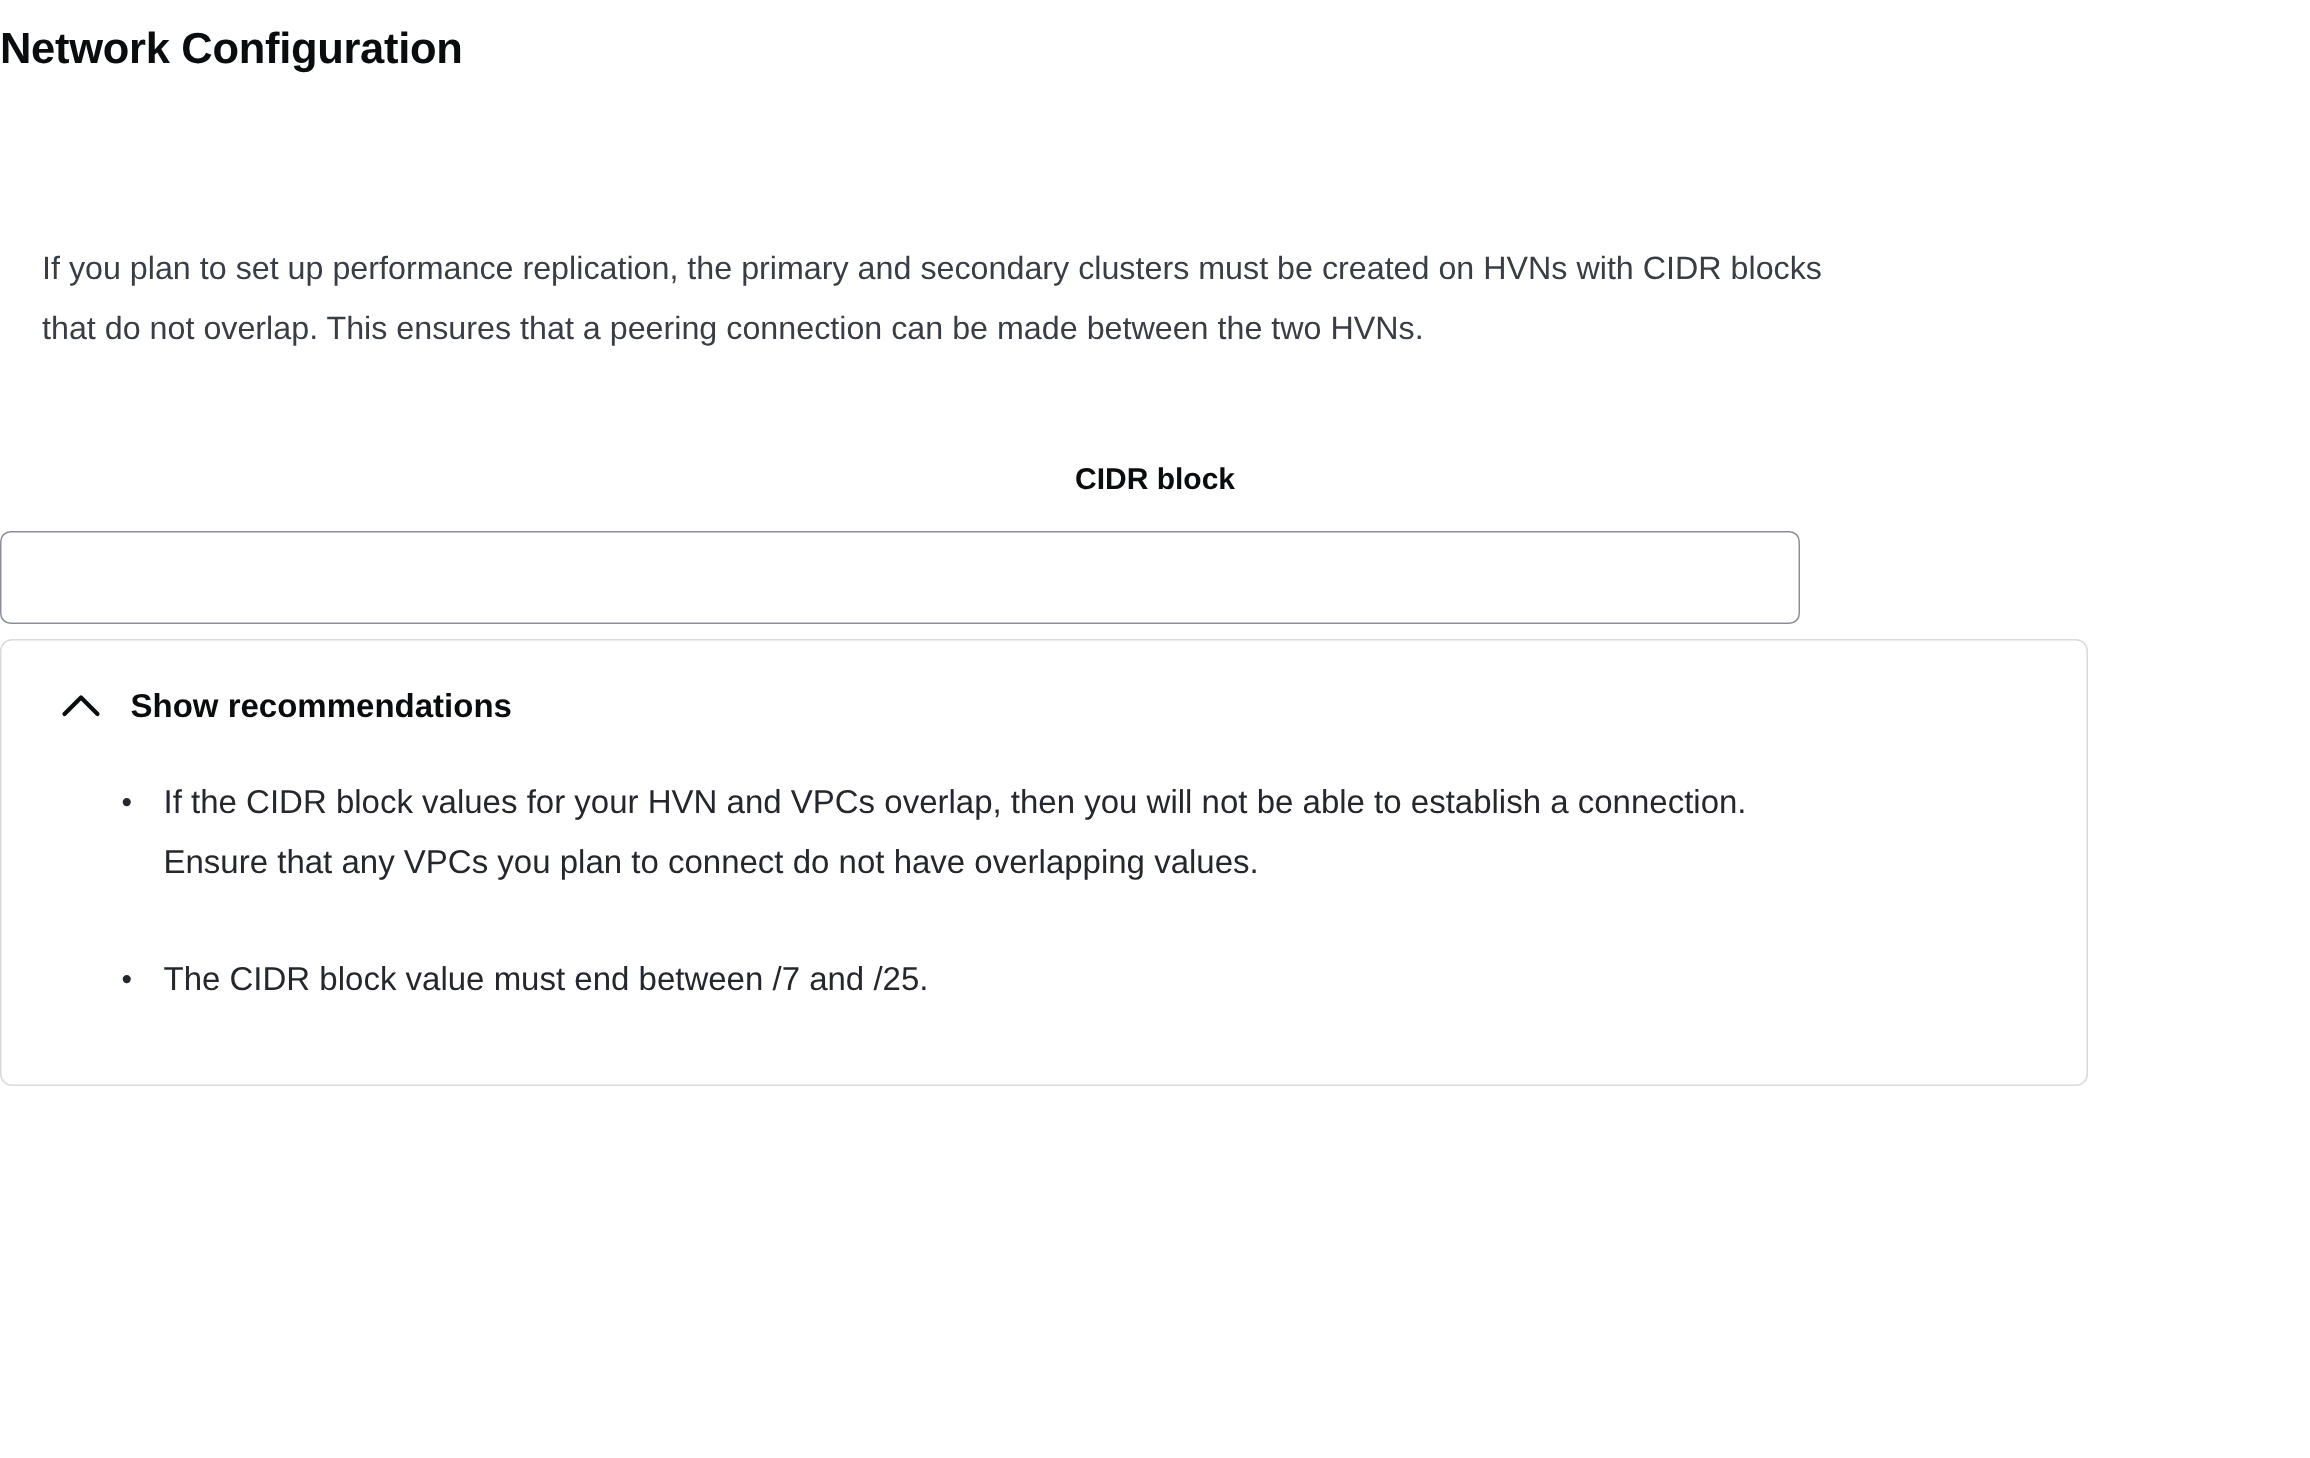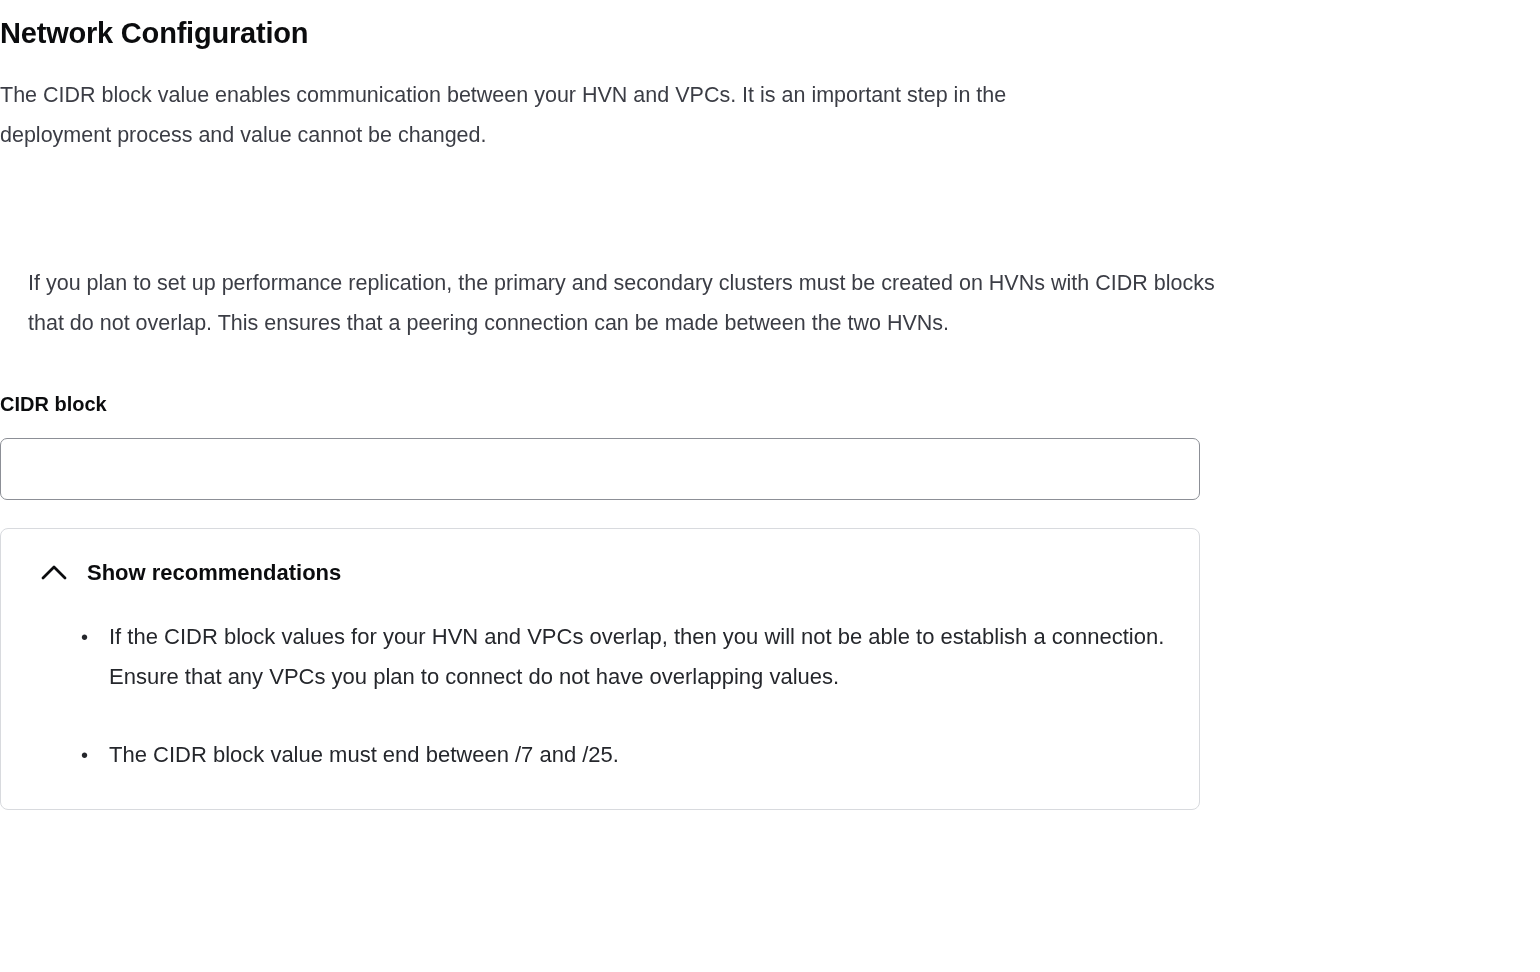--- a/index.html
+++ b/index.html
@@ -43,46 +43,47 @@
   }
   .para.second {
     margin-top: 108px;
     max-width: 1195px;
     padding-left: 28px;
   }
   .field-label {
     font-size: 20px;
     font-weight: bold;
     color: #0b0c0e;
-    margin-top: 49px;
+    margin-top: 69px;
     line-height: 24px;
+    text-align: center;
   }
   .cidr-input {
     display: block;
     margin-top: 22px;
     width: 1200px;
     height: 62px;
     box-sizing: border-box;
     border: 1.5px solid #8c8f96;
     border-radius: 7px;
     background: #fff;
     font-size: 20px;
     font-family: "Liberation Sans", sans-serif;
     color: #1c1f23;
     padding: 0 16px;
     outline: none;
   }
   .rec-panel {
-    margin-top: 28px;
-    width: 1200px;
+    margin-top: 10px;
+    width: 1392px;
     box-sizing: border-box;
     border: 1px solid #d8dade;
     border-radius: 8px;
     background: #fff;
-    padding: 26px 28px 30px 28px;
+    padding: 26px 28px 46px 28px;
   }
   .rec-header {
     display: flex;
     align-items: center;
     gap: 18px;
     cursor: pointer;
     user-select: none;
     padding: 4px 0 4px 10px;
   }
   .chevron {
@@ -124,21 +125,20 @@
     color: #25272c;
   }
 </style>
 </head>
 <body>
 
 <div class="page">
 
   <h1 class="title">Network Configuration</h1>
 
-  <p class="para first">The CIDR block value enables communication between your HVN and VPCs. It is an important step in the deployment process and value cannot be changed.</p>
 
   <p class="para second">If you plan to set up performance replication, the primary and secondary clusters must be created on HVNs with CIDR blocks that do not overlap. This ensures that a peering connection can be made between the two HVNs.</p>
 
   <div class="field-label">CIDR block</div>
 
   <input class="cidr-input" type="text" placeholder="" style="">
 
   <div class="rec-panel">
 
     <div class="rec-header">

